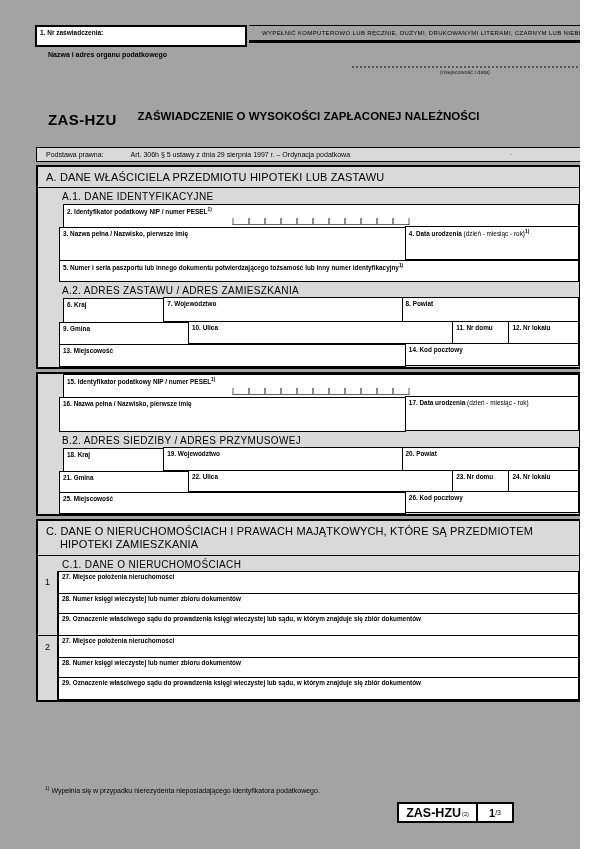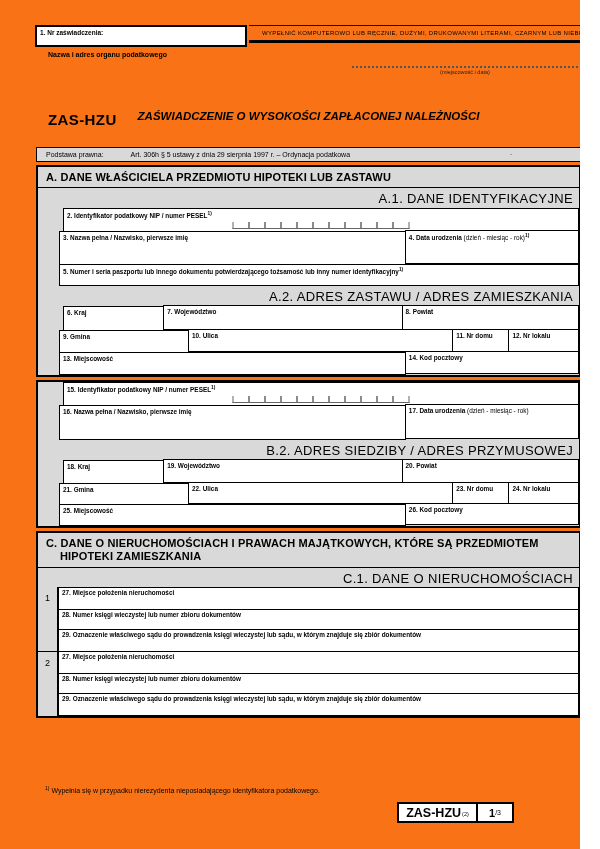--- a/index.html
+++ b/index.html
@@ -1,47 +1,47 @@
 <!DOCTYPE html>
 <html><head>
 <meta charset="utf-8">
 <style>
   html,body{margin:0;padding:0;background:#fff;}
-  .page{position:relative;width:580px;height:849px;background:#f97316;
+  .page{position:relative;width:580px;height:849px;background:#a3a3a3;
         font-family:"Liberation Sans",sans-serif;color:#000;overflow:hidden;}
 
   
   .nrbox{position:absolute;left:35px;top:25px;width:208px;height:18px;border:2px solid #000;background:#fff;}
   .nrbox span{display:block;font-size:6.5px;font-weight:700;padding:2px 0 0 3px;}
   .instr{position:absolute;left:249px;top:25px;width:332px;height:18px;border-top:1px solid #000;border-bottom:3px solid #000;
          display:flex;align-items:center;padding-left:13px;box-sizing:border-box;
          font-size:6px;letter-spacing:0.33px;white-space:nowrap;overflow:hidden;}
   .organ{position:absolute;left:48px;top:51px;font-size:7px;font-weight:700;}
   .pdate{position:absolute;left:352px;top:57px;width:226px;text-align:center;}
   .pdate .dots{height:9px;border-bottom:2px dotted #555;}
   .pdate .hint{font-size:5.5px;margin-top:1px;color:#222;}
 
   
   .titlerow{position:absolute;left:36px;top:108px;width:545px;}
   .fcode{position:absolute;left:12px;top:3px;font-size:15px;font-weight:700;letter-spacing:0.4px;}
   .ftitle{text-align:center;font-size:11.5px;font-weight:700;line-height:1.5;}
-  .ftitle span{display:block;font-style:italic;}
+  .ftitle span{display:block;}
 
   
   .form-body{position:absolute;left:36px;top:147px;width:545px;box-sizing:border-box;}
   .legal{box-sizing:border-box;border:1px solid #000;background:#d9d9d9;height:15px;display:flex;align-items:center;
          font-size:7px;margin-bottom:3px;position:relative;}
   .legal .lbl{margin-left:9px;}
   .legal .txt{margin-left:27px;}
   .legal .dot{position:absolute;right:68px;top:1px;}
 
   .frame{box-sizing:border-box;border:2px solid #000;background:#d9d9d9;margin-bottom:3px;}
-  .sec-head{font-size:11px;font-weight:700;line-height:1.2;padding:4px 18px 3px 8px;border-bottom:1px solid #000;letter-spacing:0.15px;}
+  .sec-head{font-size:11px;font-weight:400;line-height:1.2;padding:4px 18px 3px 8px;border-bottom:1px solid #000;letter-spacing:0.15px;}
   .hang{padding-left:22px;text-indent:-14px;}
-  .sub-head{font-size:13px;font-weight:400;letter-spacing:0.35px;padding:3px 6px 2px 8px;text-align:right;}
+  .sub-head{font-size:10px;font-weight:400;letter-spacing:0.35px;padding:3px 6px 2px 24px;}
   .fields{padding-left:21px;}
   .fbox{box-sizing:border-box;background:#fff;border:1px solid #000;position:relative;}
   .stack .fbox{margin-top:-1px;}
   .stack .fbox:first-child{margin-top:0;}
   .frow{display:flex;margin-top:-1px;}
   .frow .fbox + .fbox{margin-left:-1px;}
   .indent{margin-left:4px;}
   .flabel{display:block;font-size:6.4px;font-weight:700;line-height:1.25;padding:1.5px 3px 0 3px;}
   .fnote{font-weight:400;}
   sup.fn{font-size:4.8px;font-weight:700;}

